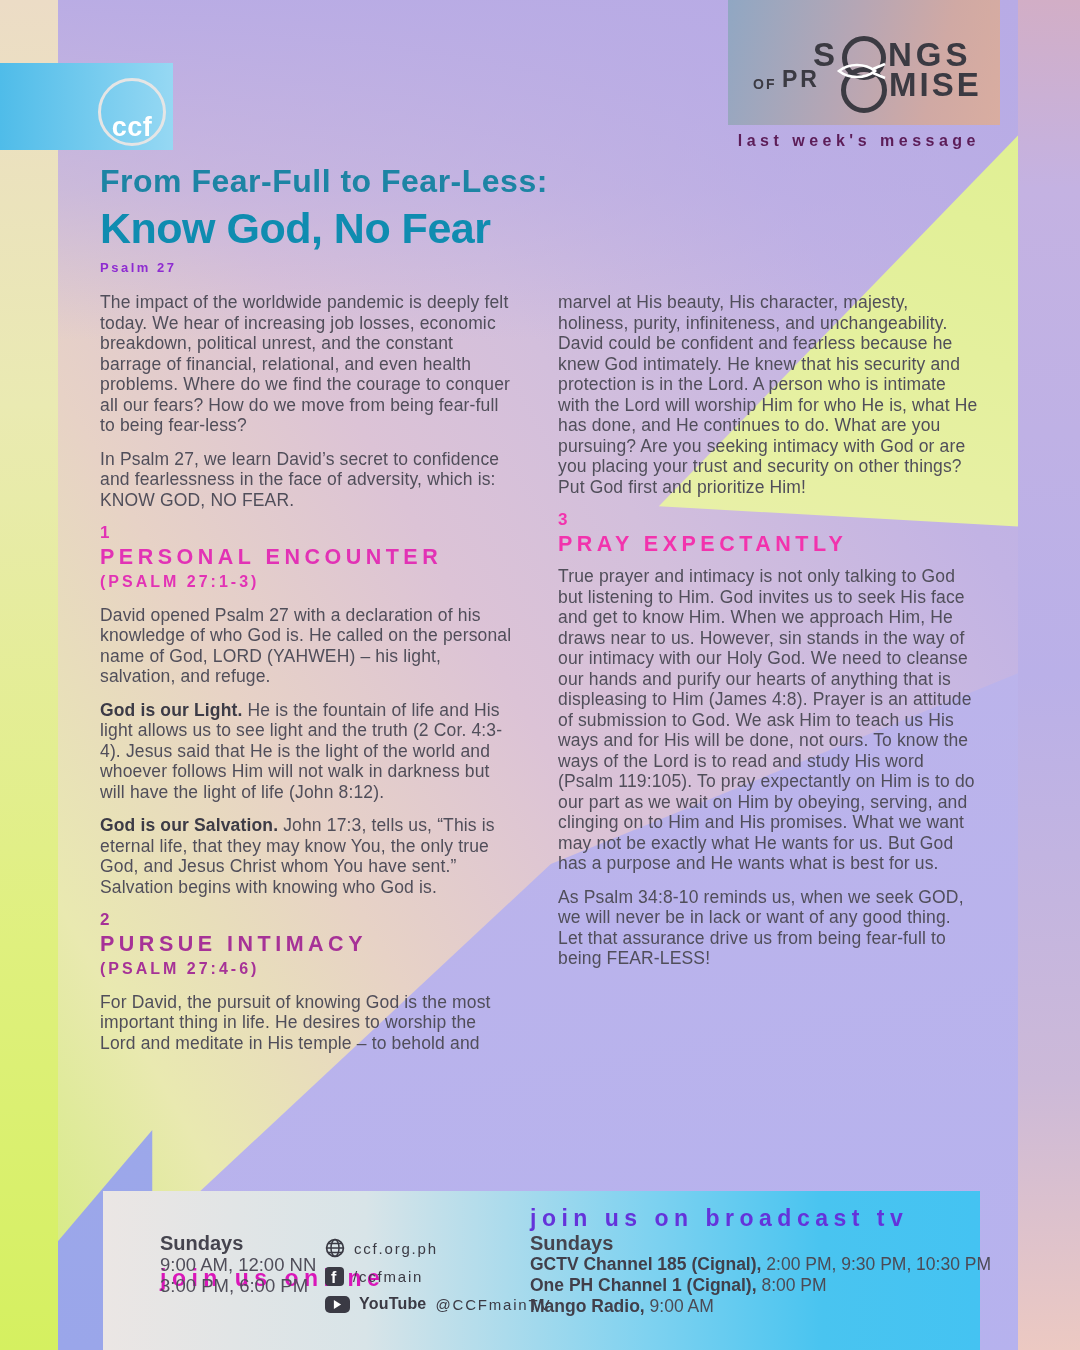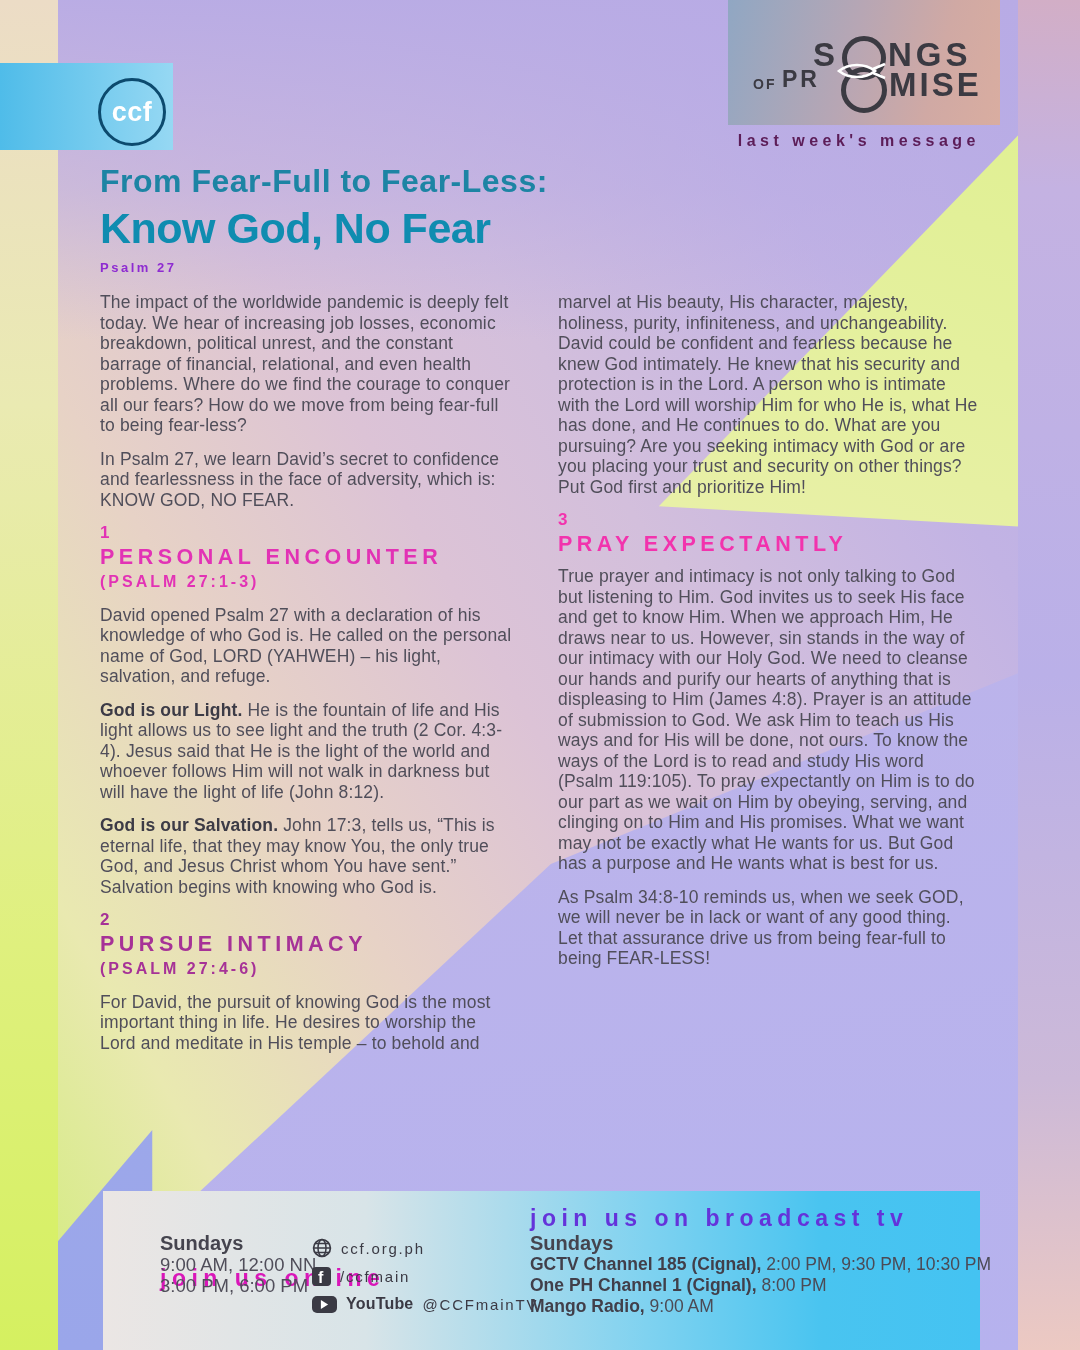--- a/index.html
+++ b/index.html
@@ -19,22 +19,22 @@
   .tri-blue{inset:0;background:linear-gradient(180deg,#a8aeea 0%,#9aa6ea 100%);
           clip-path:polygon(14.1% 83.7%,14.1% 100%,0% 100%,0% 97%);}
   .strip-left{left:0;top:0;width:58px;height:100%;
           background:linear-gradient(180deg,#ecdcc6 0%,#eaeab2 30%,#dff07e 70%,#d5f060 100%);}
   .strip-right{left:1018px;top:0;width:62px;height:100%;
           background:linear-gradient(180deg,#d2aec6 0%,#c4b2e2 14%,#bab0e8 50%,#ccb9d8 80%,#ecc9c2 100%);}
 
   
   .ccf-bar{left:0;top:63px;width:173px;height:87px;
           background:linear-gradient(90deg,#4fbce9,#96d8f3);}
-  .ccf-circle{position:absolute;left:98px;top:78px;width:62px;height:62px;border:3px solid #0c4a6e;
-          border-radius:50%;display:flex;align-items:center;justify-content:center;
+  .ccf-circle{position:absolute;left:98px;top:78px;width:62px;height:62px;border:3px solid #e5e5e5;
+          border-radius:50%;display:flex;align-items:flex-end;justify-content:center;
           color:#fff;font-size:27px;font-weight:700;letter-spacing:.5px;}
 
   
   .sop-box{left:728px;top:0;width:272px;height:125px;
           background:linear-gradient(105deg,#90a7c3 0%,#b7a6b4 45%,#d0a9a4 75%,#d9ada0 100%);}
   .sop-box span{position:absolute;color:#3b3a42;font-weight:800;}
   .sop-s1{left:85px;top:36px;font-size:33px;letter-spacing:4px;}
   .sop-ngs{left:160px;top:36px;font-size:33px;letter-spacing:4px;}
   .sop-of{left:25px;top:76px;font-size:14px;letter-spacing:2px;}
   .sop-pr{left:54px;top:66px;font-size:23px;letter-spacing:3px;}
@@ -63,21 +63,21 @@
   .sec-ref{font-size:16px;font-weight:800;letter-spacing:3px;margin-top:5px;}
 
   
   .footer-panel{left:103px;top:1191px;width:877px;height:159px;
           background:linear-gradient(90deg,#ebe6e4 0%,#d8e4e8 30%,#7fd2f0 62%,#49c4f0 82%,#44c3f2 100%);}
   .f-head{font-size:23px;font-weight:800;letter-spacing:5.5px;}
   .online-head{left:160px;top:1265px;}
   .broadcast-head{left:530px;top:1205px;}
   .sundays{font-size:20px;font-weight:700;color:#45444e;}
   .online-times{left:160px;top:1233px;font-size:18.5px;line-height:21px;color:#504e5a;}
-  .links{left:312px;top:1238px;display:flex;flex-direction:column;gap:9px;}
+  .links{left:325px;top:1238px;display:flex;flex-direction:column;gap:9px;}
   .link-row{display:flex;align-items:center;gap:9px;font-size:15px;letter-spacing:1.8px;color:#3b3a44;}
   .fb-icon{width:19px;height:19px;background:#3a3a44;border-radius:4px;color:#fff;display:flex;
            align-items:flex-end;justify-content:center;font-size:16px;font-weight:700;line-height:17px;}
   .yt-badge{width:25px;height:17px;background:#3a3a44;border-radius:5px;display:flex;align-items:center;justify-content:center;}
   .yt-word{font-weight:800;letter-spacing:.2px;font-size:16px;}
   .broadcast-body{left:530px;top:1233px;font-size:17.5px;line-height:21px;color:#4c4a55;}
   .ch-name{font-weight:700;color:#413f4a;}
 </style>
 </head>
 <body>

